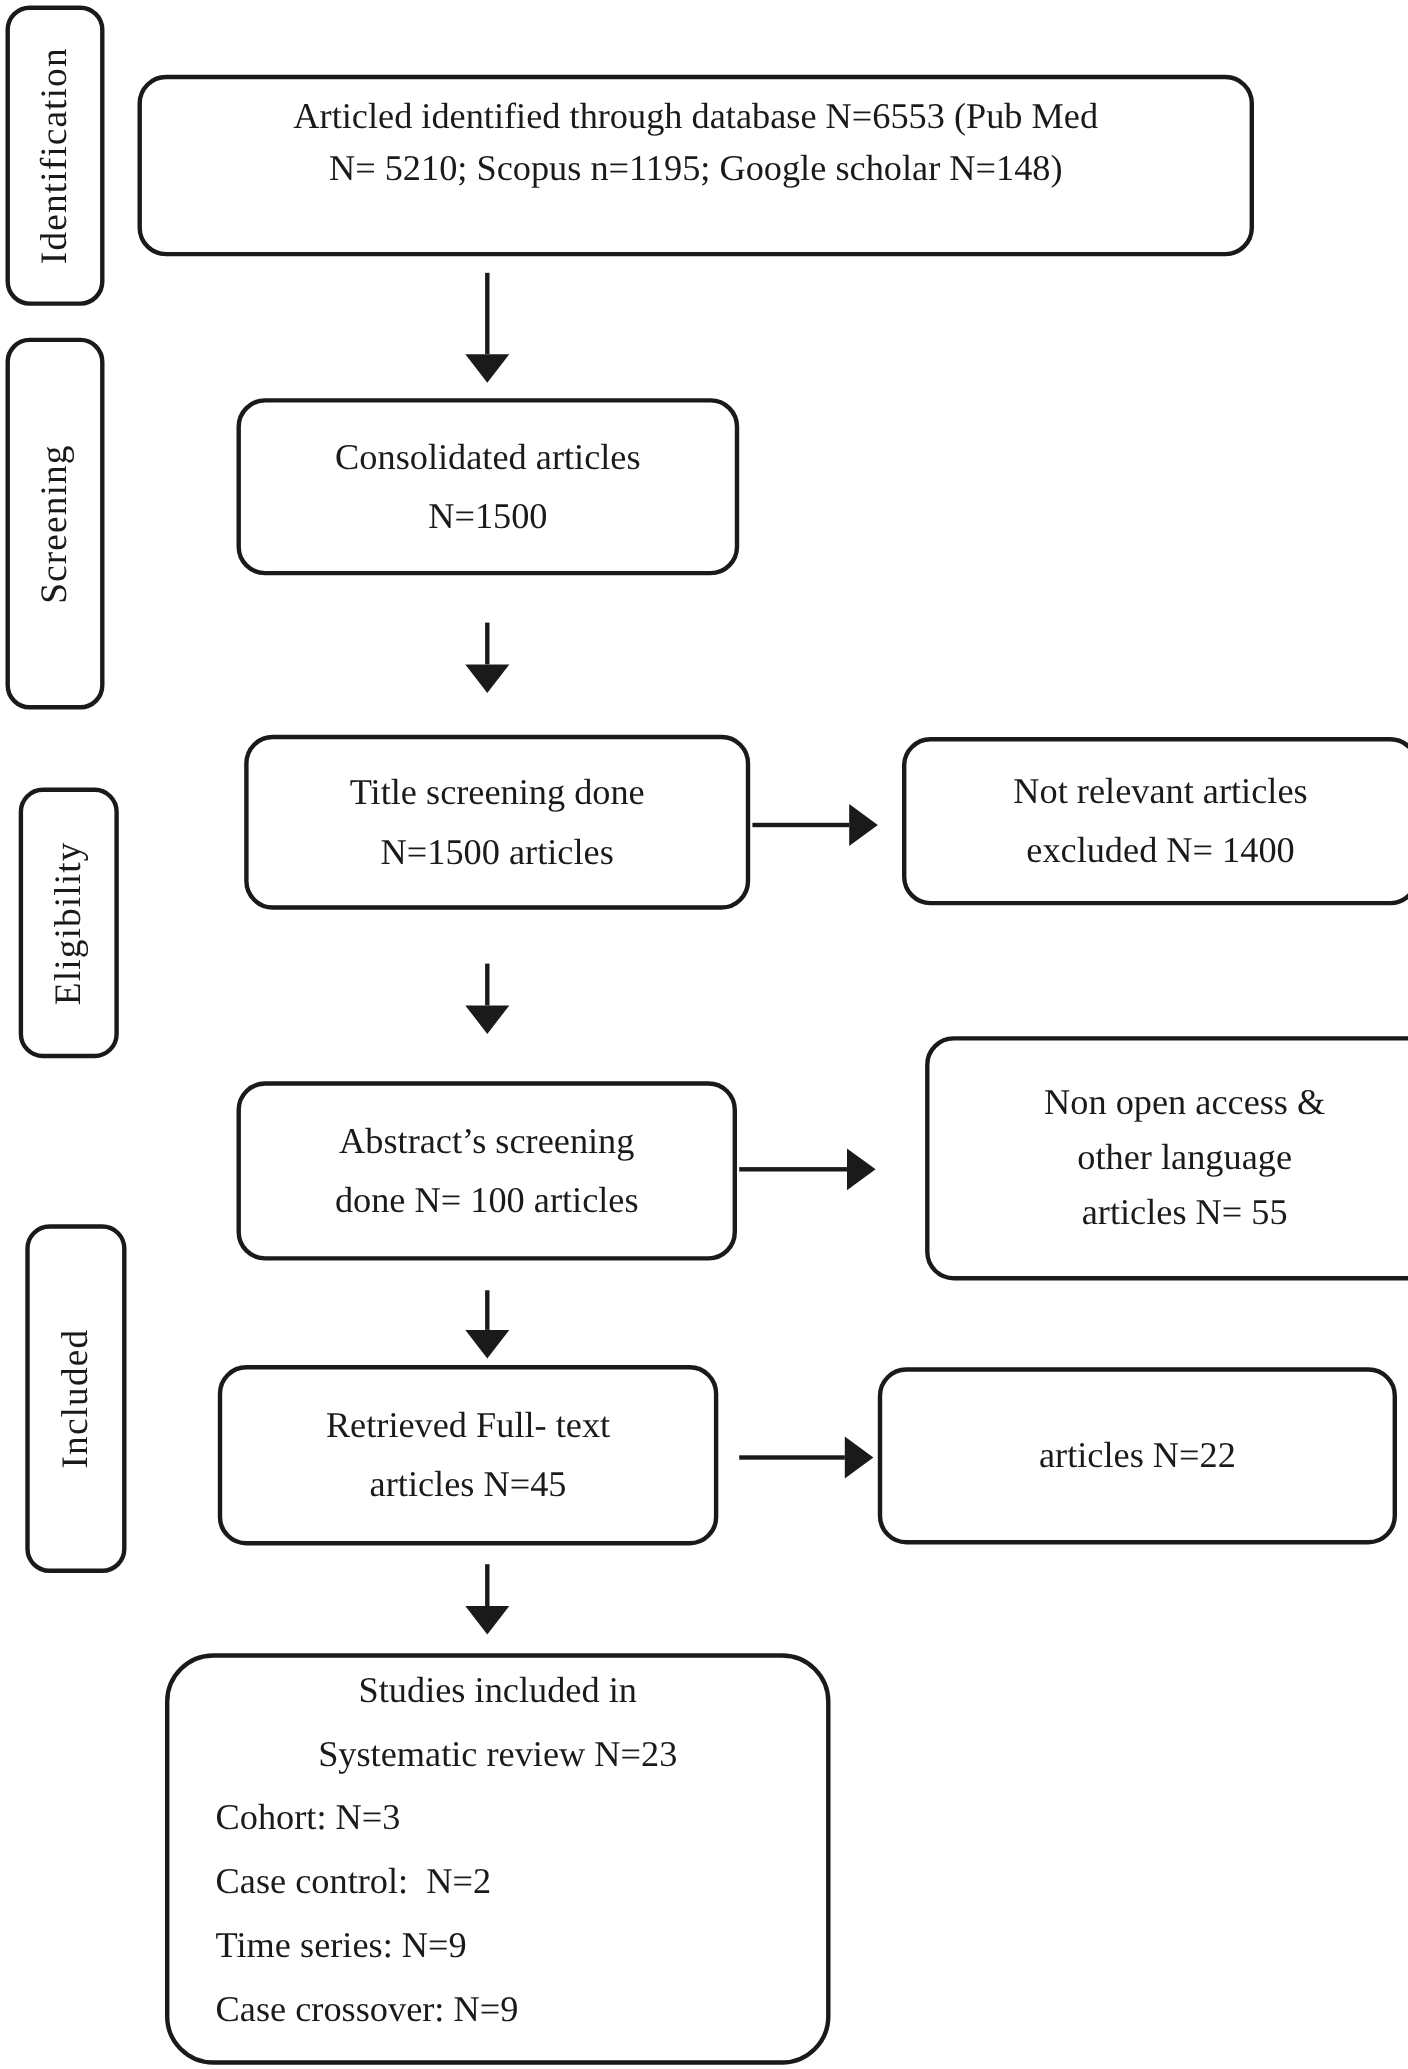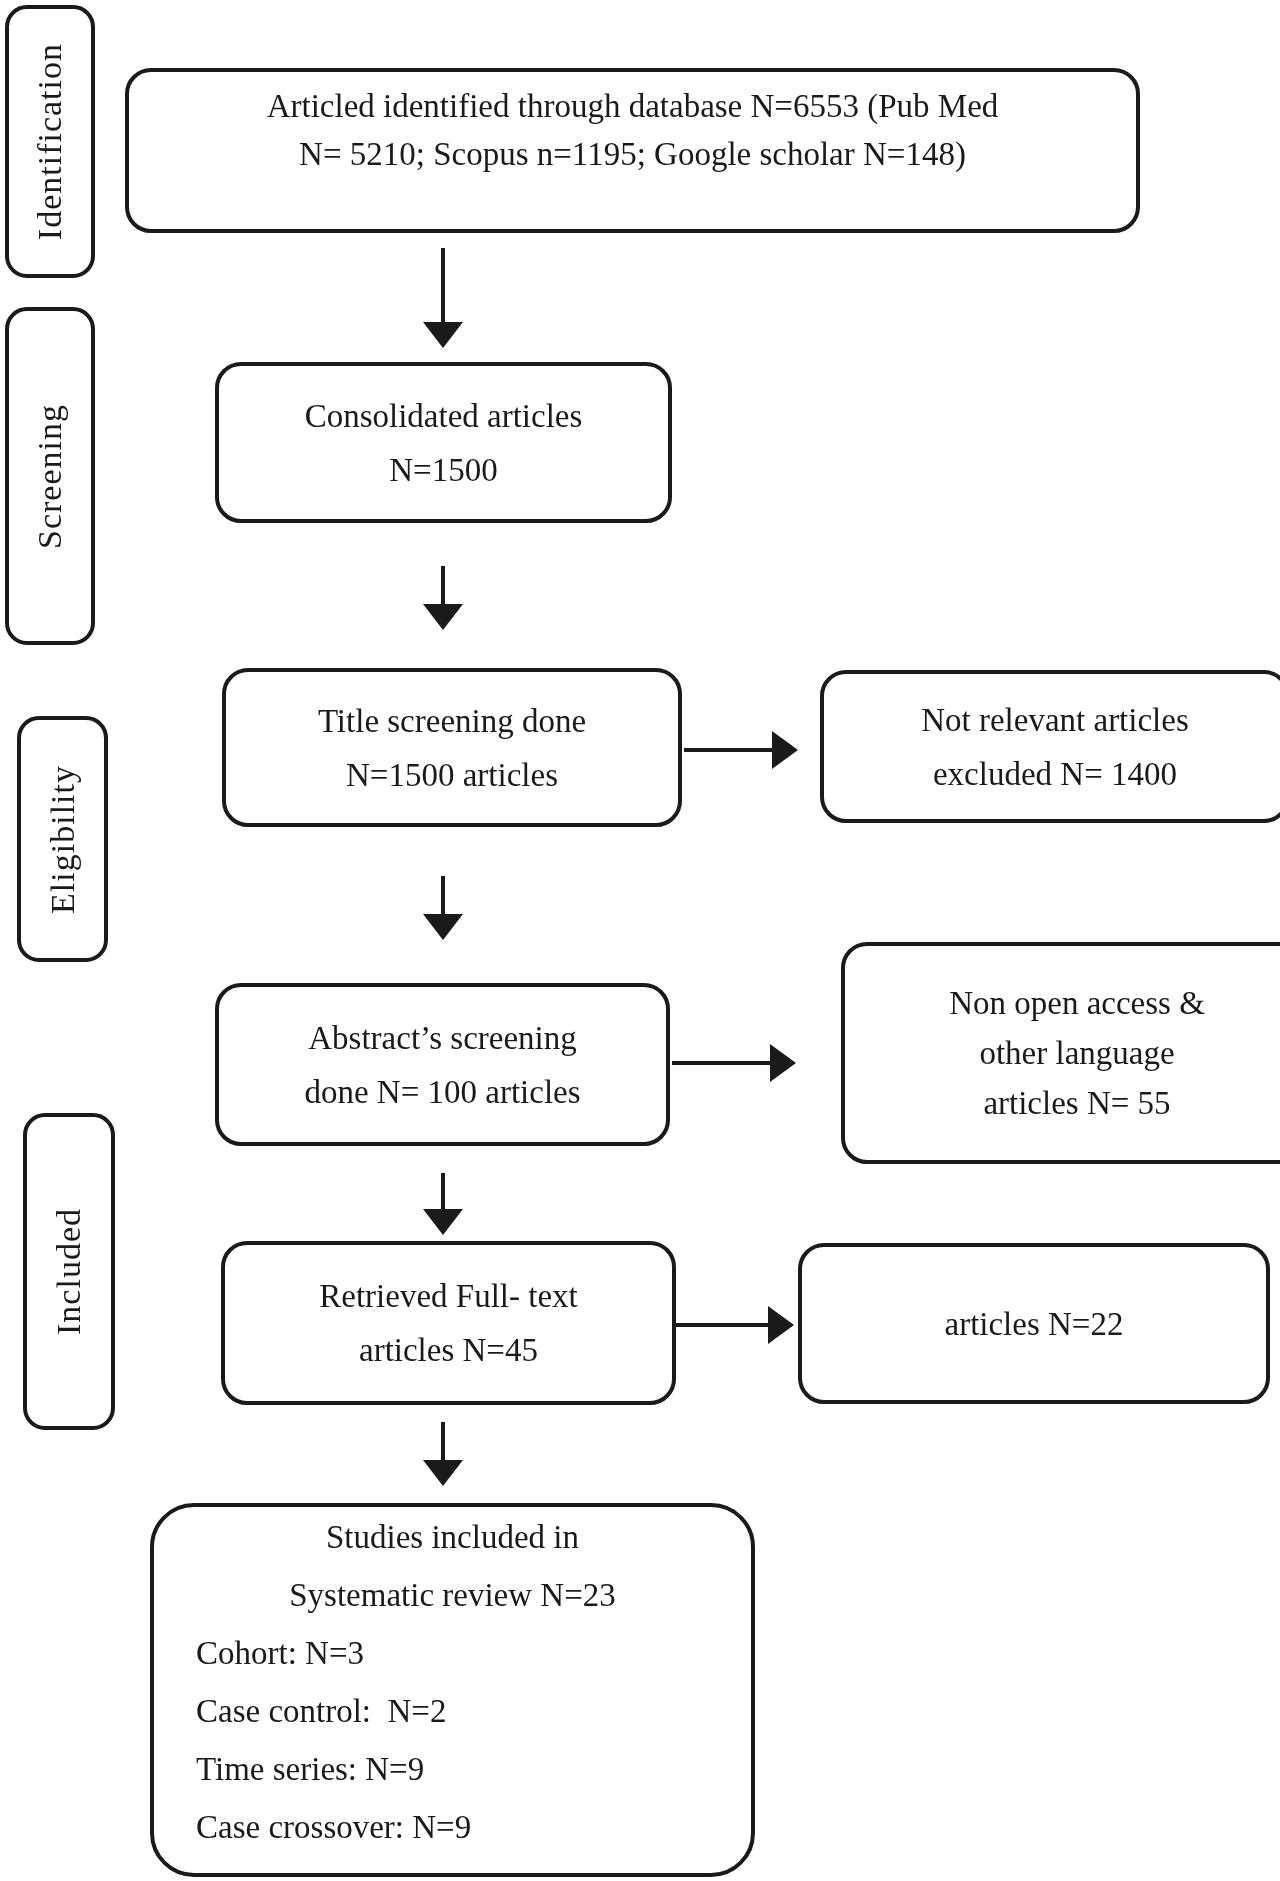--- a/index.html
+++ b/index.html
@@ -57,21 +57,21 @@
   }
   .bline{
     line-height:54px;
     white-space:pre-wrap;
   }
   .b-identified{left:125px;top:68px;width:1015px;height:165px;justify-content:flex-start;padding-top:10px;}
   .b-identified .bline{line-height:48px;}
   .b-consolidated{left:215px;top:362px;width:457px;height:161px;}
   .b-title{left:222px;top:668px;width:460px;height:159px;text-align:center;}
   .b-abstract{left:215px;top:983px;width:455px;height:163px;}
-  .b-retrieved{left:221px;top:1241px;width:455px;height:164px;}
+  .b-retrieved{left:198px;top:1241px;width:455px;height:164px;}
   .b-included-studies{
     left:150px;top:1503px;width:605px;height:374px;
     border-radius:44px;
     justify-content:flex-start;
     padding-top:1px;
   }
   .b-included-studies .bline{line-height:58px;}
   .b-included-studies .item{align-self:flex-start;padding-left:42px;text-align:right;}
 
   .r-notrelevant{left:820px;top:670px;width:470px;height:153px;font-family:Liberation Serif, serif;}

